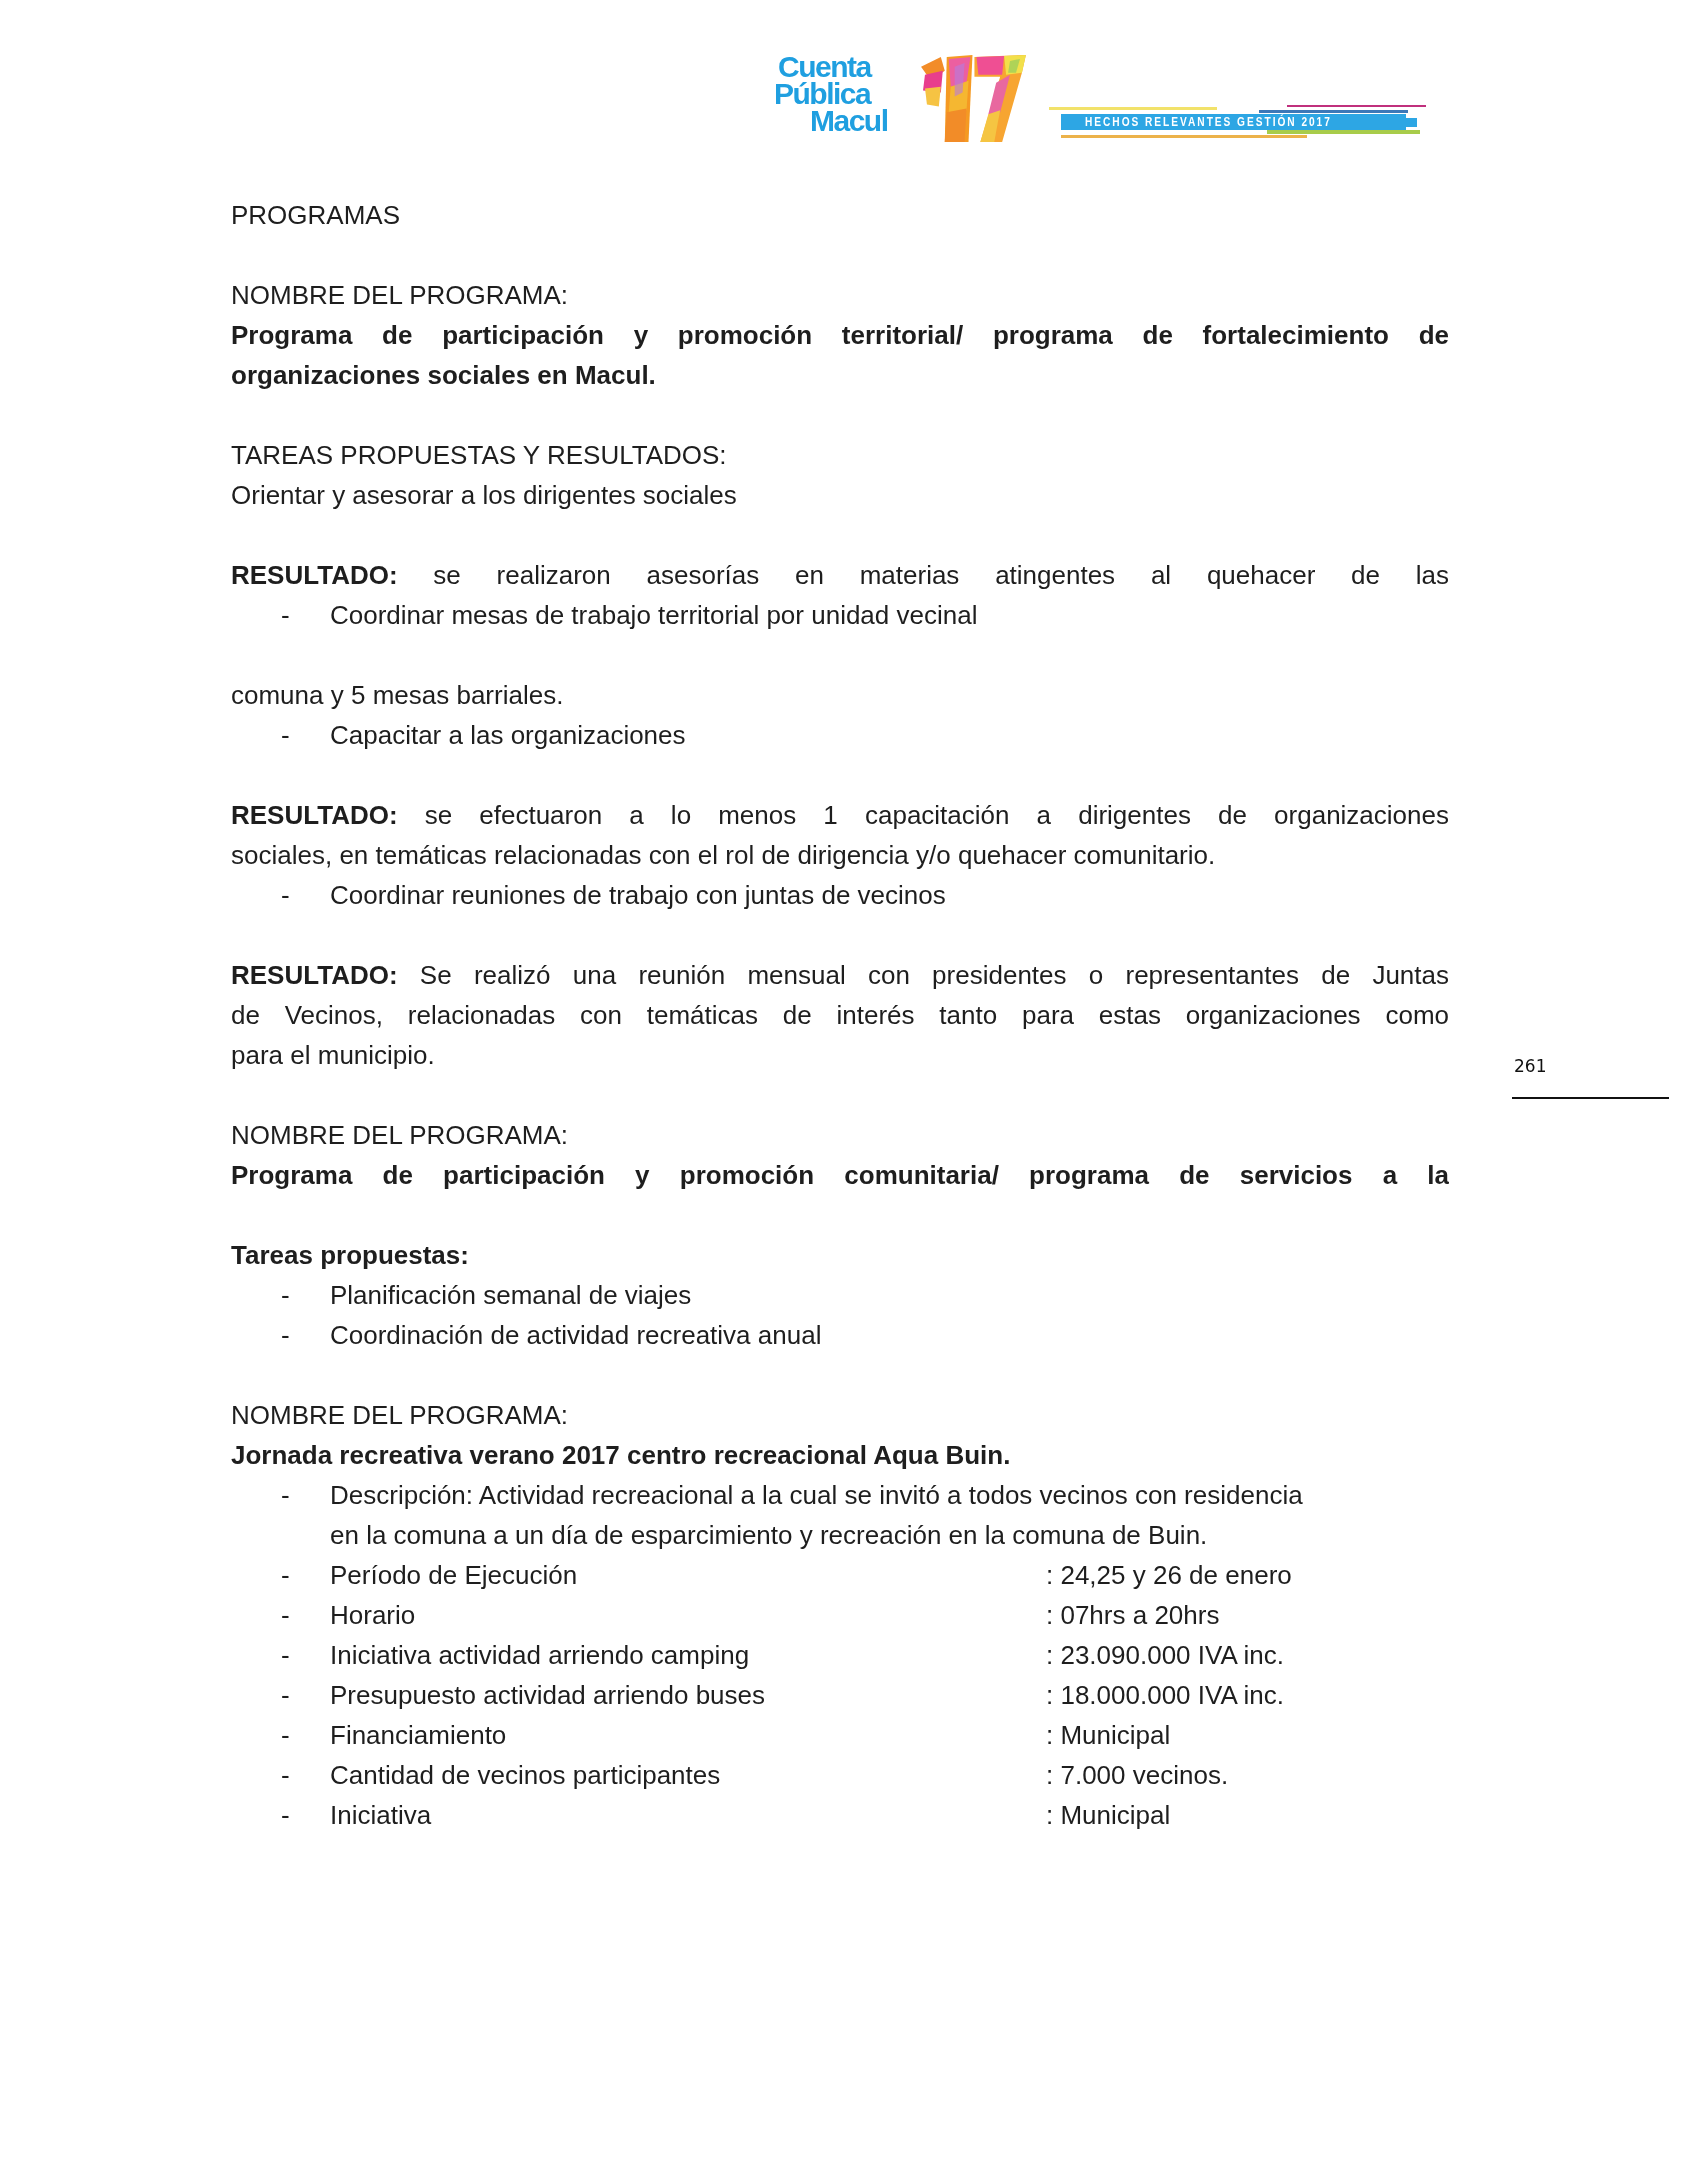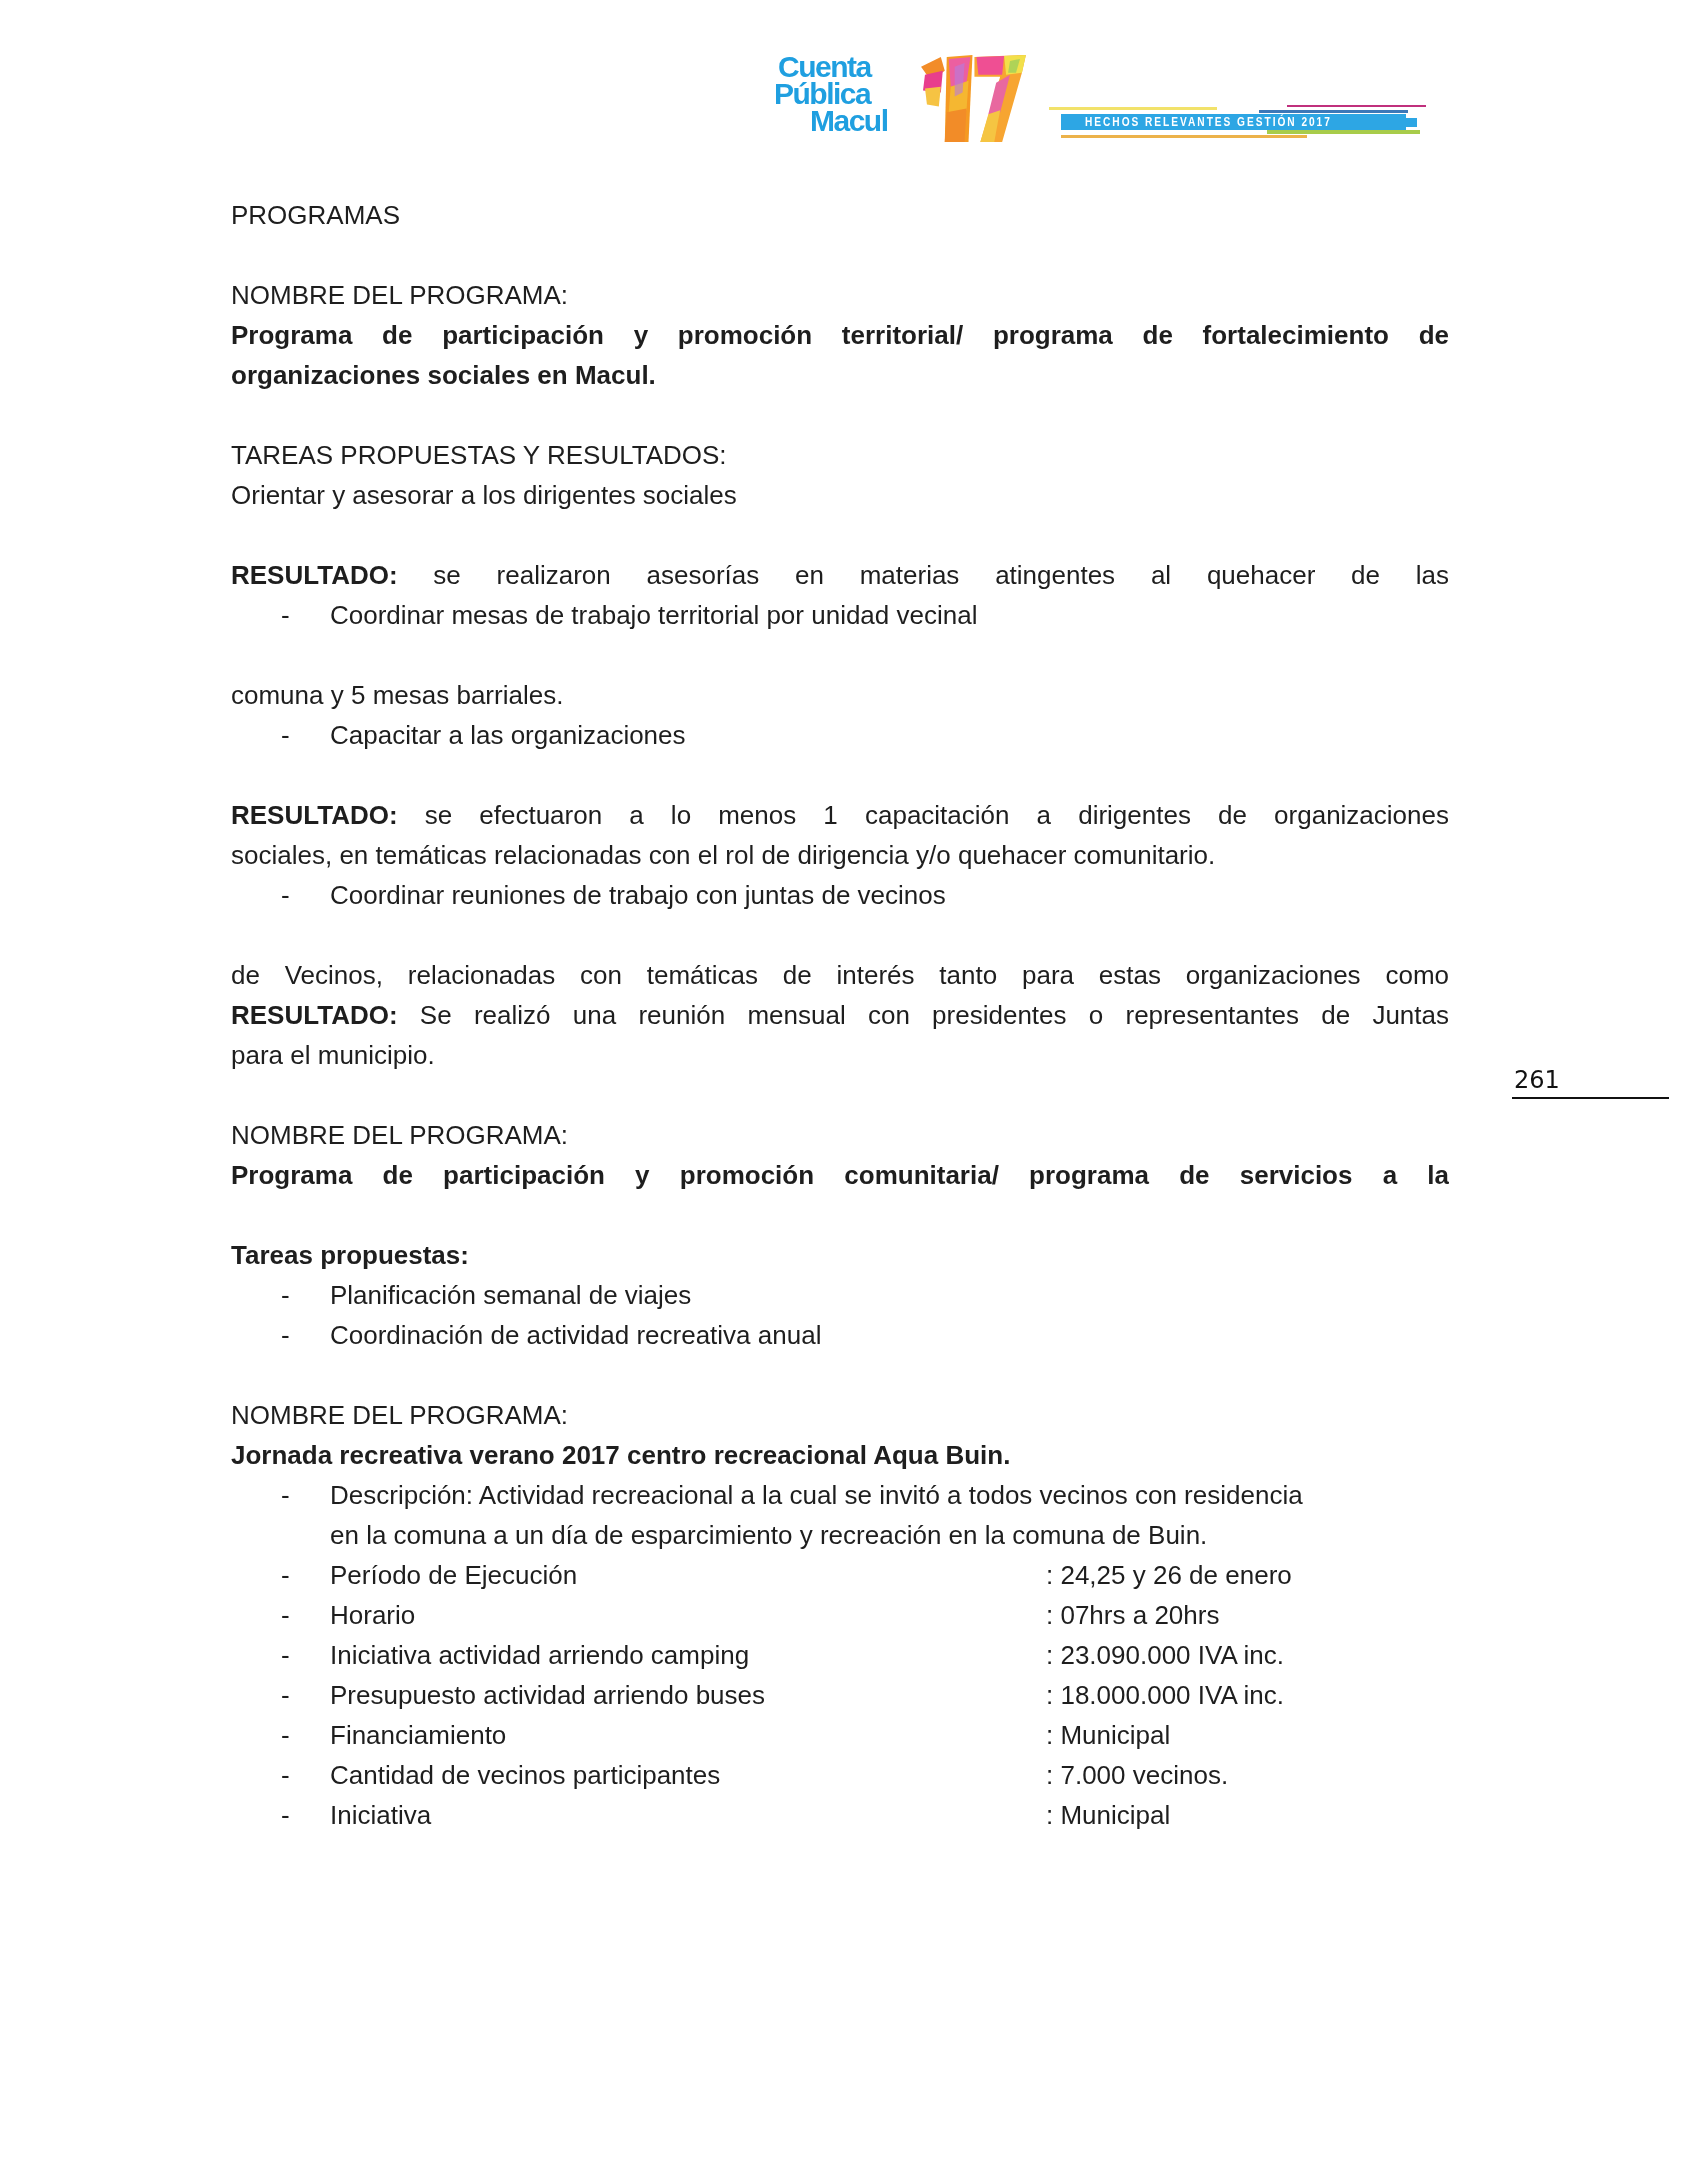--- a/index.html
+++ b/index.html
@@ -37,21 +37,21 @@
     .b { font-weight: bold; }
     .just { display: block; text-align: justify; text-align-last: justify; white-space: normal; height: 40px; overflow: hidden; }
     .bullet { position: relative; display: block; padding-left: 99px; min-height: 40px; white-space: nowrap; }
     .bullet .dash { position: absolute; left: 50px; top: 0; }
     .kv { position: relative; display: block; padding-left: 99px; height: 40px; white-space: nowrap; }
     .kv .dash { position: absolute; left: 50px; top: 0; }
     .kv .val { position: absolute; left: 782px; top: 0; margin-left: 33px; }
 
     
     .page-num { position: absolute; left: 1514px; top: 1056px; font-family: "DejaVu Sans", sans-serif;
-      font-size: 24px; color: #111; margin-top: 10px; }
+      font-size: 17px; color: #111; }
     .page-rule { position: absolute; left: 1512px; top: 1097px; width: 157px; height: 2px; background: #111; }
   </style>
 </head>
 <body>
 
 <div class="page">
 
   <div class="logo">
     <div class="logo-words">
       <span class="w w1">Cuenta</span>
@@ -110,22 +110,22 @@
 
     <span class="line">comuna y 5 mesas barriales.</span>
     <span class="bullet"><span class="dash">-</span><span>Capacitar a las organizaciones</span></span>
     <span class="blank"></span>
 
     <span class="just"><b>RESULTADO:</b><span> se efectuaron a lo menos 1 capacitación a dirigentes de organizaciones</span></span>
     <span class="line">sociales, en temáticas relacionadas con el rol de dirigencia y/o quehacer comunitario.</span>
     <span class="bullet"><span class="dash">-</span><span>Coordinar reuniones de trabajo con juntas de vecinos</span></span>
     <span class="blank"></span>
 
+    <span class="just"><b>RESULTADO:</b><span> Se realizó una reunión mensual con presidentes o representantes de Juntas</span></span>
     <span class="just">de Vecinos, relacionadas con temáticas de interés tanto para estas organizaciones como</span>
-    <span class="just"><b>RESULTADO:</b><span> Se realizó una reunión mensual con presidentes o representantes de Juntas</span></span>
     <span class="line">para el municipio.</span>
     <span class="blank"></span>
 
     <span class="line">NOMBRE DEL PROGRAMA:</span>
     <span class="just b">Programa de participación y promoción comunitaria/ programa de servicios a la</span>
     <span class="blank"></span>
     <span class="line b">Tareas propuestas:</span>
     <span class="bullet"><span class="dash">-</span><span>Planificación semanal de viajes</span></span>
     <span class="bullet"><span class="dash">-</span><span>Coordinación de actividad recreativa anual</span></span>
     <span class="blank"></span>

